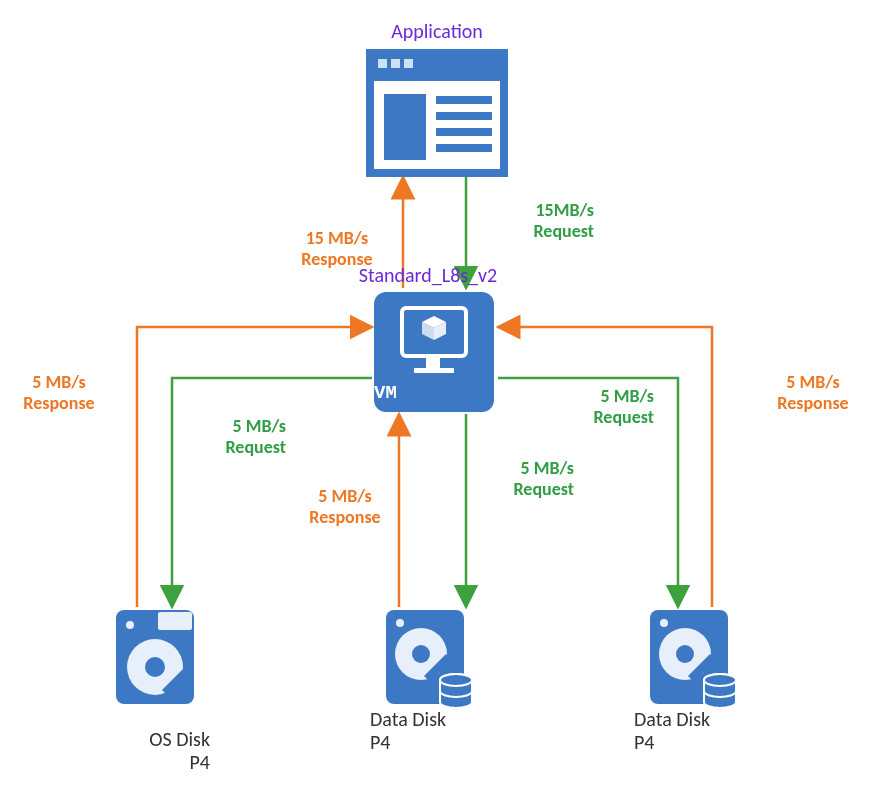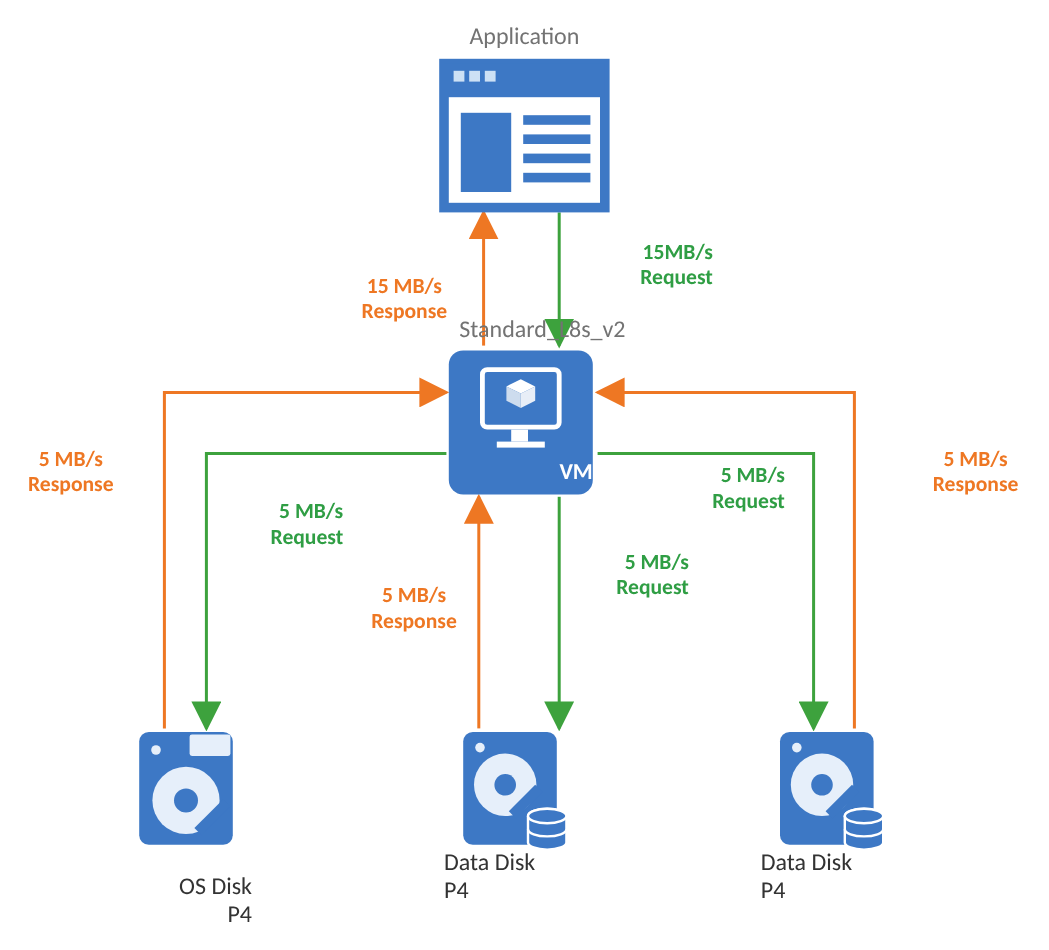--- a/index.html
+++ b/index.html
@@ -15,27 +15,28 @@
   #stage svg { position: absolute; left: 0; top: 0; }
   .lbl {
     position: absolute;
     text-align: center;
     color: #333;
     font-size: 20px;
     line-height: 1.15;
   }
   .green { color: #2f9e44; font-weight: 600; font-size: 18px; text-align: right; }
   .orange { color: #ee7723; font-weight: 600; font-size: 18px; margin-top: 28px; }
-  .node-title { font-size: 20px; color: #737373; }
+  .node-title { font-size: 20px; color: #6d28d9; }
   .vm-box-label {
     position: absolute;
     color: #fff;
     font-weight: 600;
     font-size: 19px;
-    text-align: right;
+    text-align: left;
+    font-family: Liberation Mono, monospace;
   }
 </style>
 </head>
 <body>
 
 <div id="stage">
   <svg width="874" height="792" viewBox="0 0 874 792">
     <defs>
       <marker id="arrG" viewBox="0 0 10 10" refX="9" refY="5" markerWidth="10" markerHeight="10" orient="auto">
         <path d="M0 0 L10 5 L0 10 z" fill="#3da23d"></path>
@@ -113,21 +114,21 @@
       <path d="M688 676 l22 -22 l6 6 l-22 22 z" fill="#3d78c5"></path>
       <ellipse cx="720" cy="680" rx="16" ry="6" fill="#3d78c5" stroke="#ffffff" stroke-width="2"></ellipse>
       <rect x="704" y="680" width="32" height="22" fill="#3d78c5"></rect>
       <path d="M704 680 v22 a16 6 0 0 0 32 0 v-22" fill="#3d78c5" stroke="#ffffff" stroke-width="2"></path>
       <path d="M704 691 a16 6 0 0 0 32 0" fill="none" stroke="#ffffff" stroke-width="2"></path>
       <ellipse cx="720" cy="680" rx="16" ry="6" fill="#3d78c5" stroke="#ffffff" stroke-width="2"></ellipse>
     </g>
   </svg>
 
   <div class="lbl node-title" style="left:370px; top:20px; width:134px;">Application</div>
-  <div class="lbl node-title" style="left:368px; top:264px; width:168px;text-align:center;">Standard_L8s_v2</div>
+  <div class="lbl node-title" style="left:344px; top:264px; width:168px;text-align:center;">Standard_L8s_v2</div>
   <div class="vm-box-label" style="left:374px; top:382px; width:120px;">VM</div>
 
   <div class="lbl" style="left:100px; top:728px; width:110px; text-align:right;">
     <span>OS Disk</span><br>
     <span>P4</span>
   </div>
   <div class="lbl" style="left:370px; top:708px; width:120px; text-align:left;">
     <span>Data Disk</span><br>
     <span>P4</span>
   </div>

